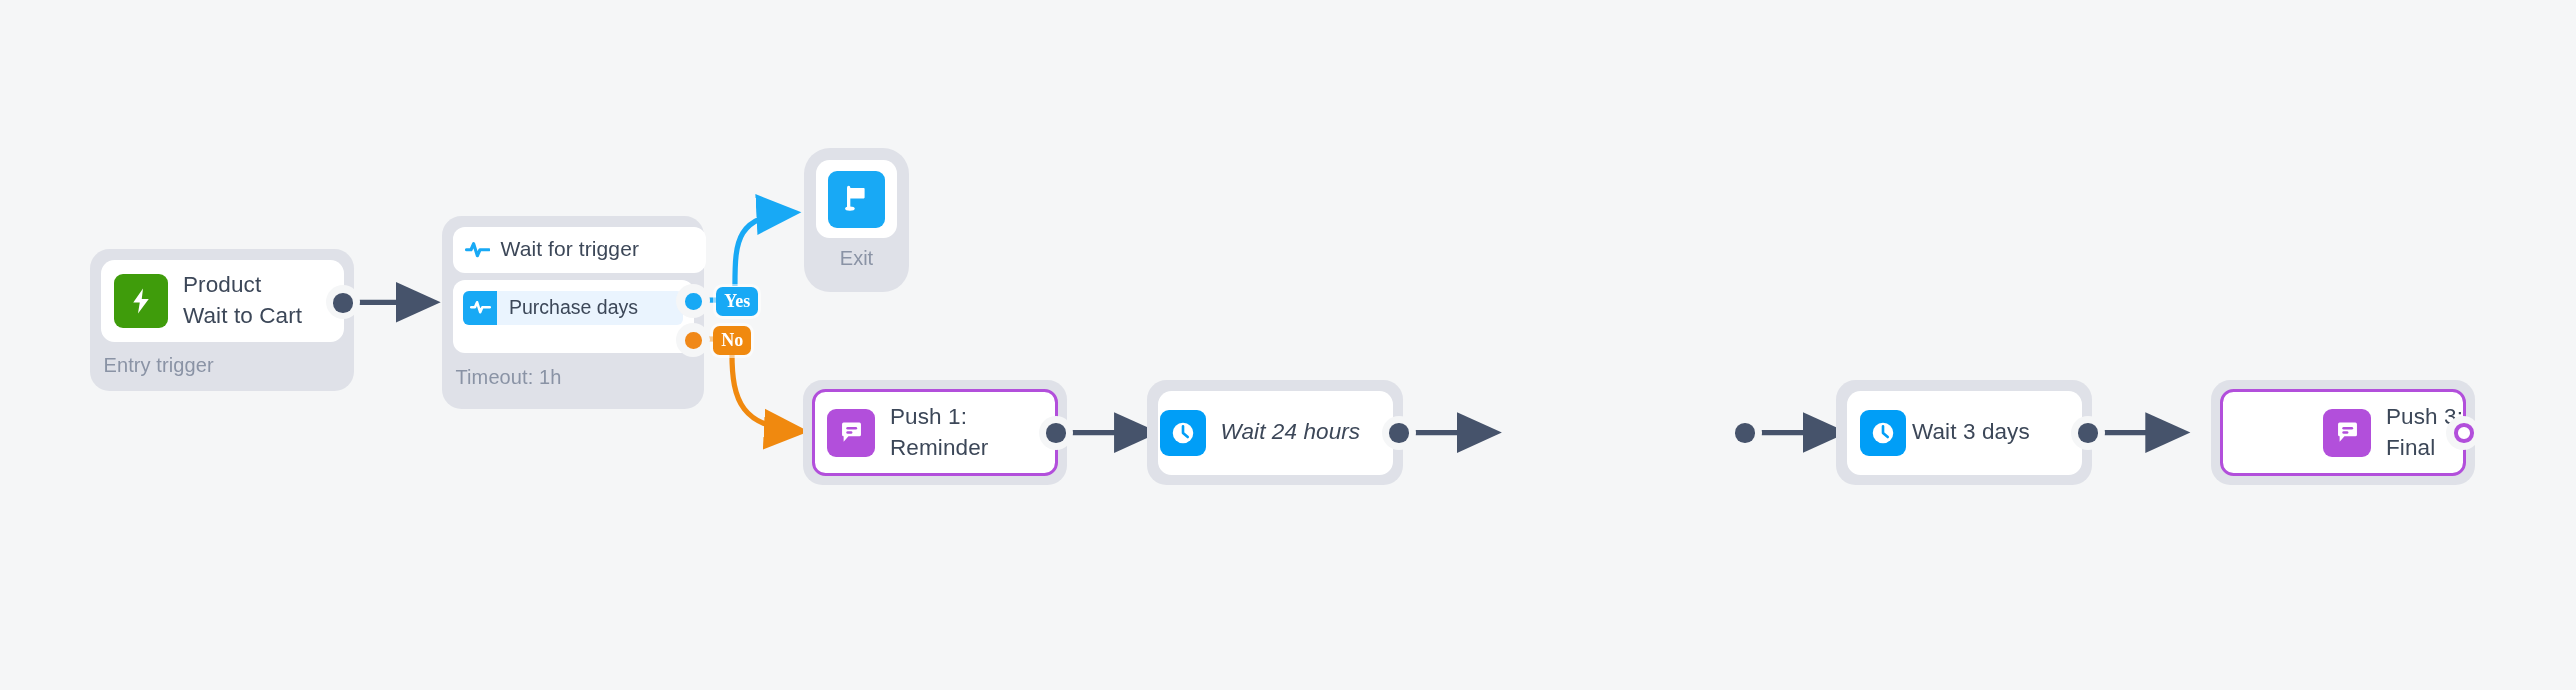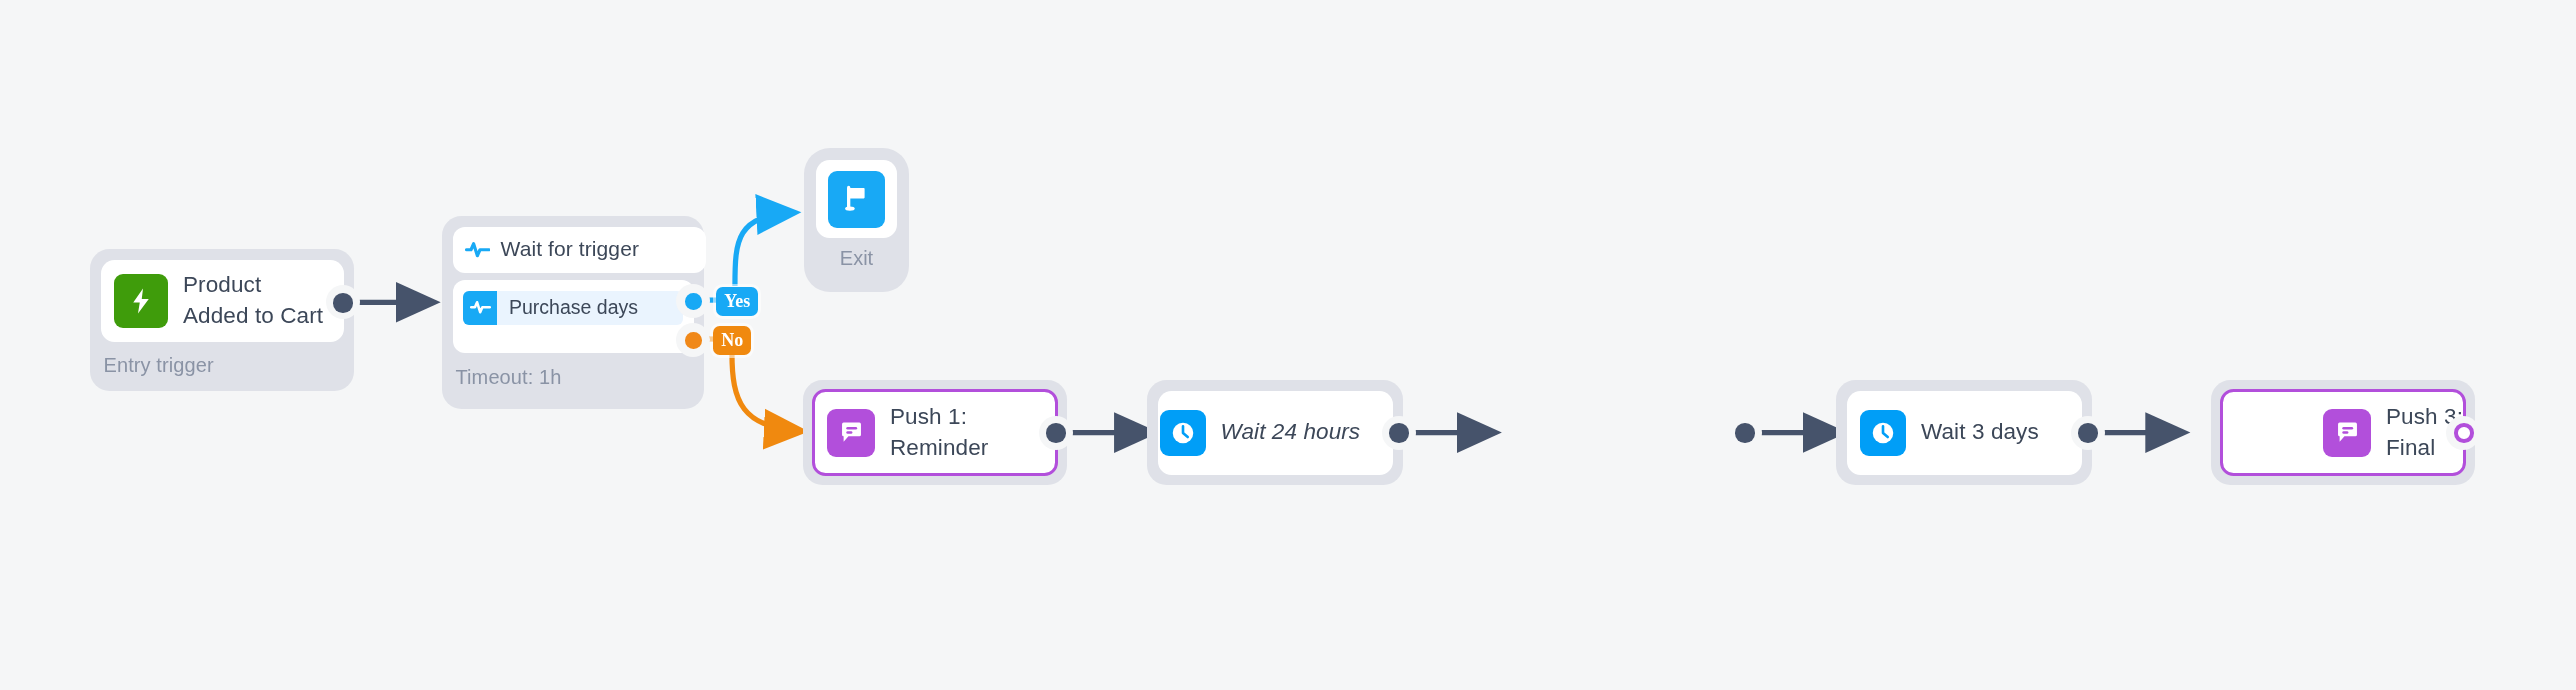--- a/index.html
+++ b/index.html
@@ -154,21 +154,21 @@
   </svg>
 
   <div class="nodewrap" style="left:90px;top:249px;width:264px;height:142px;">
     <div class="card" style="left:10.5px;top:10.5px;width:243px;height:82px;padding-left:13.5px;">
       <div class="tile" style="width:54px;height:54px;background:#3f9c0b;">
         <svg width="30" height="30" viewBox="0 0 24 24">
           <path d="M13.6 2 L5.8 13.2 H11 L9.6 22 L18.2 10.4 H12.6 Z" fill="#fff"></path>
         </svg>
       </div>
       <div class="ntitle" style="margin-left:15px;">Product
-Added to Cart</div>
+Wait to Cart</div>
     </div>
     <div class="sublabel" style="left:13.5px;top:105px;">Entry trigger</div>
   </div>
   <div class="notch" style="left:326px;top:285px;"></div>
   <div class="port" style="left:333px;top:293px;"></div>
 
   <div class="nodewrap" style="left:442px;top:216px;width:262px;height:193px;">
 
     <div class="headcard" style="left:10.5px;top:10.5px;width:241px;height:46px;padding-left:12px;">
       <div class="tile" style="width:25.5px;height:25.5px;">
@@ -253,21 +253,21 @@
   <div class="port" style="left:1735px;top:423px;"></div>
 
   <div class="nodewrap" style="left:1836px;top:380px;width:256px;height:105px;">
     <div class="card" style="left:10.5px;top:10.5px;width:235px;height:84px;padding-left:13.5px;">
       <div class="tile" style="width:46px;height:46px;background:#009ef7;">
         <svg width="30" height="30" viewBox="0 0 24 24">
           <circle cx="12" cy="12" r="8.2" fill="#fff"></circle>
           <path d="M12 6.6 V12 L15.8 15.2" stroke="#009ef7" stroke-width="2.1" fill="none" stroke-linecap="round" stroke-linejoin="round"></path>
         </svg>
       </div>
-      <div class="ntitle" style="margin-left:15px;">Wait 3 days</div>
+      <div class="ntitle" style="margin-left:6px;">Wait 3 days</div>
     </div>
   </div>
   <div class="notch" style="left:2071px;top:416px;"></div>
   <div class="port" style="left:2078px;top:423px;"></div>
 
   <div class="nodewrap" style="left:2211px;top:380px;width:264px;height:105px;">
     <div class="card accent" style="left:9px;top:9px;width:246px;height:87px;padding-left:12px;justify-content:flex-end;">
       <div class="tile" style="width:48px;height:48px;background:#b24fdb;">
         <svg width="27" height="27" viewBox="0 0 24 24">
           <path d="M3.6 4.6 a1.4 1.4 0 0 1 1.4-1.4 H19 a1.4 1.4 0 0 1 1.4 1.4 V14

